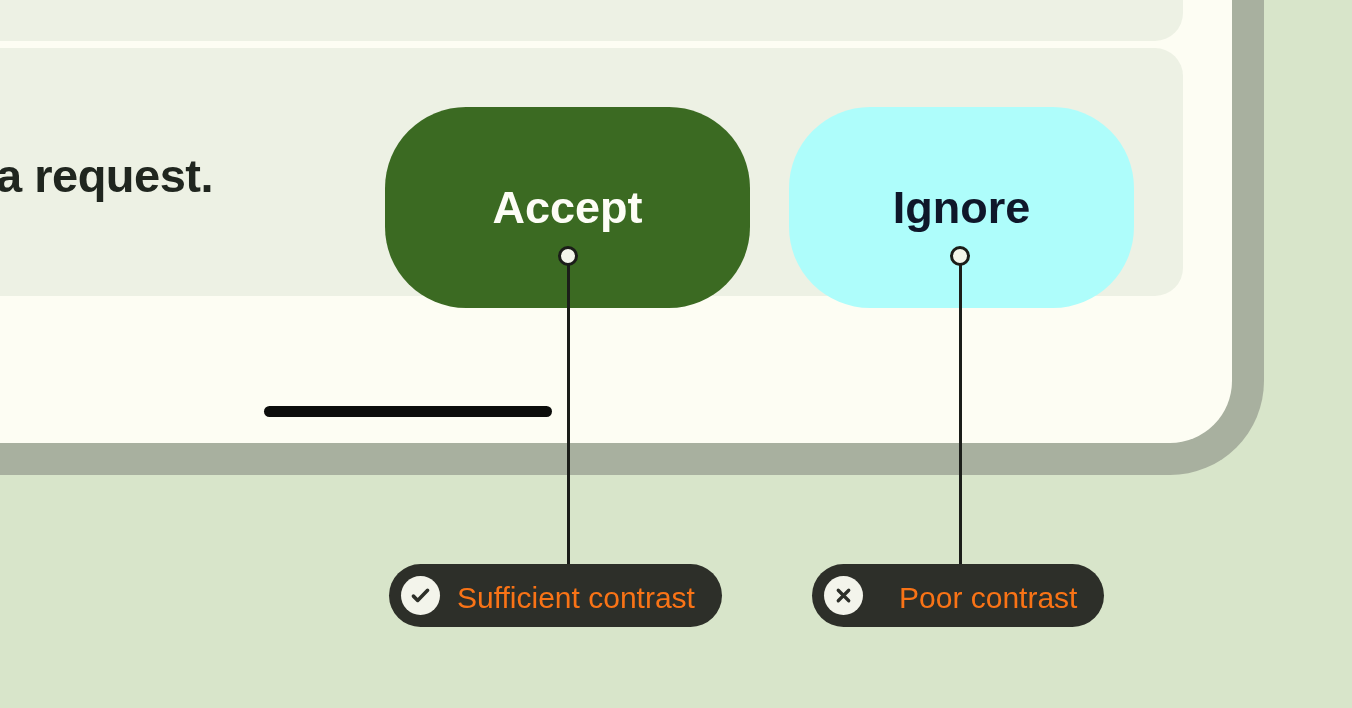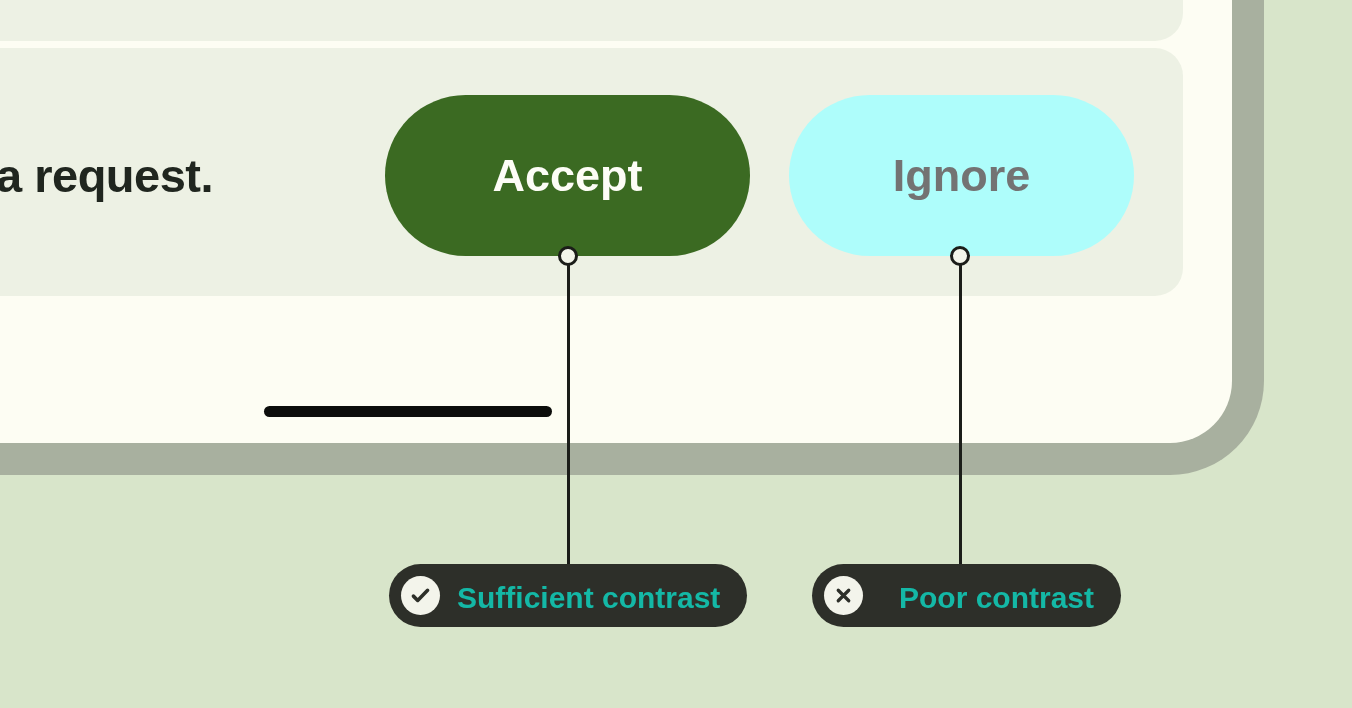--- a/index.html
+++ b/index.html
@@ -53,43 +53,43 @@
   .message-text {
     left: -4px; top: 148px;
     font-size: 47px;
     font-weight: 700;
     letter-spacing: -0.5px;
     color: #20261f;
     white-space: nowrap;
   }
 
   .pill-button {
-    top: 95px;
-    height: 161px;
+    top: 107px;
+    height: 201px;
     border-radius: 81px;
     display: flex;
     align-items: center;
     justify-content: center;
     font-size: 45px;
     font-weight: 600;
     border: none;
     padding: 0;
     cursor: default;
   }
   .accept-button {
     left: 385px;
     width: 365px;
     background: #3b6a22;
     color: #fdfdf6;
   }
   .ignore-button {
     left: 789px;
     width: 345px;
     background: #aefdfb;
-    color: #737373;
+    color: #0f172a;
   }
 
   .skeleton-line {
     left: 264px; top: 406px;
     width: 288px; height: 11px;
     border-radius: 6px;
     background: #0c0d0b;
   }
 
   .connector-line {
@@ -131,22 +131,22 @@
     background: #f3f4eb;
     display: flex;
     align-items: center;
     justify-content: center;
     flex: 0 0 auto;
   }
   .callout-icon-circle svg { display: block; }
 
   .callout-label {
     font-size: 30px;
-    font-weight: 700;
-    color: #14b8a6;
+    font-weight: 400;
+    color: #f97316;
     white-space: nowrap;
     line-height: 1;
     padding-bottom: 2px;
     margin-top: 6px;
   }
 </style>
 </head>
 <body>
 
 <div class="abs card-shadow"></div>

